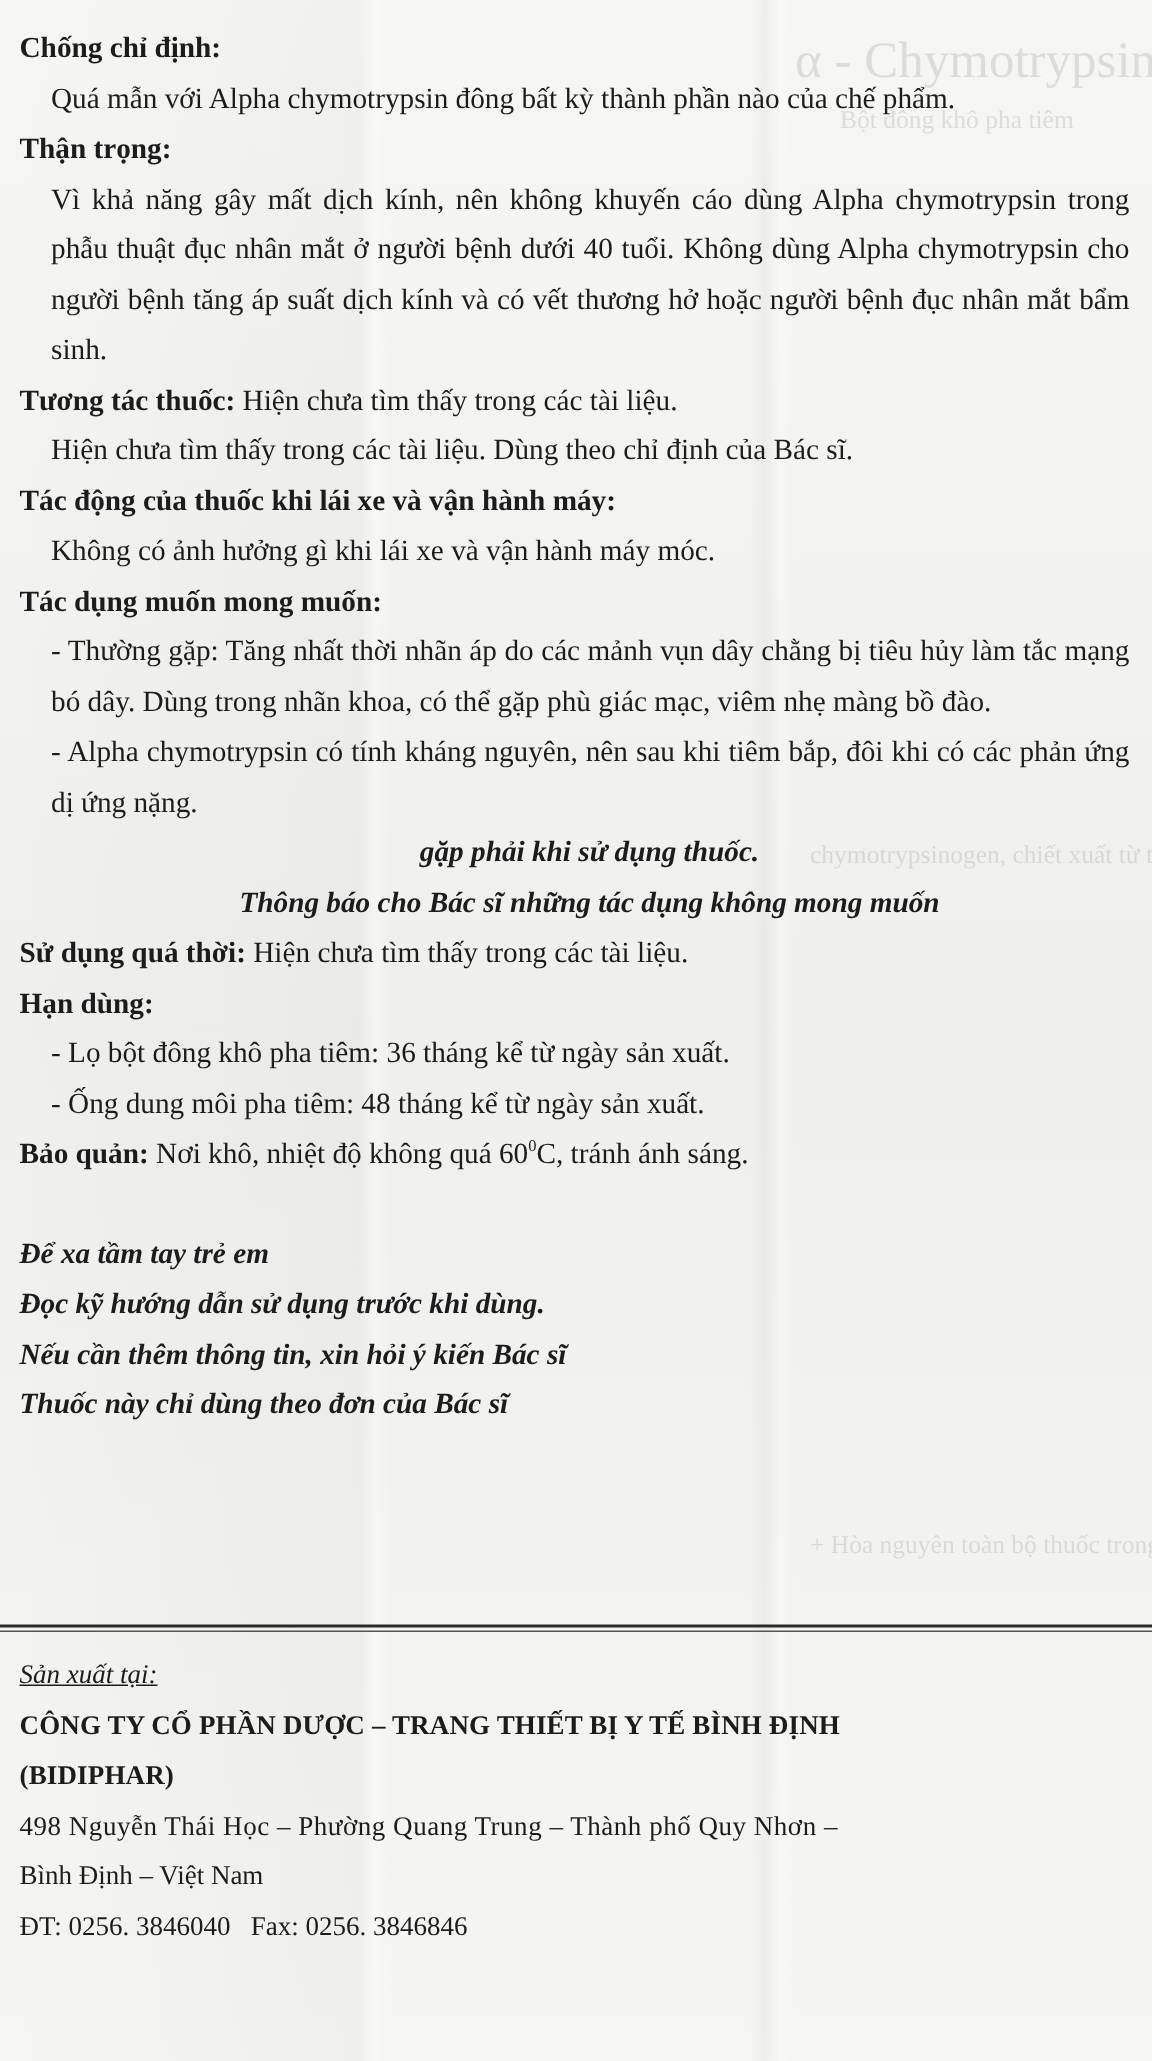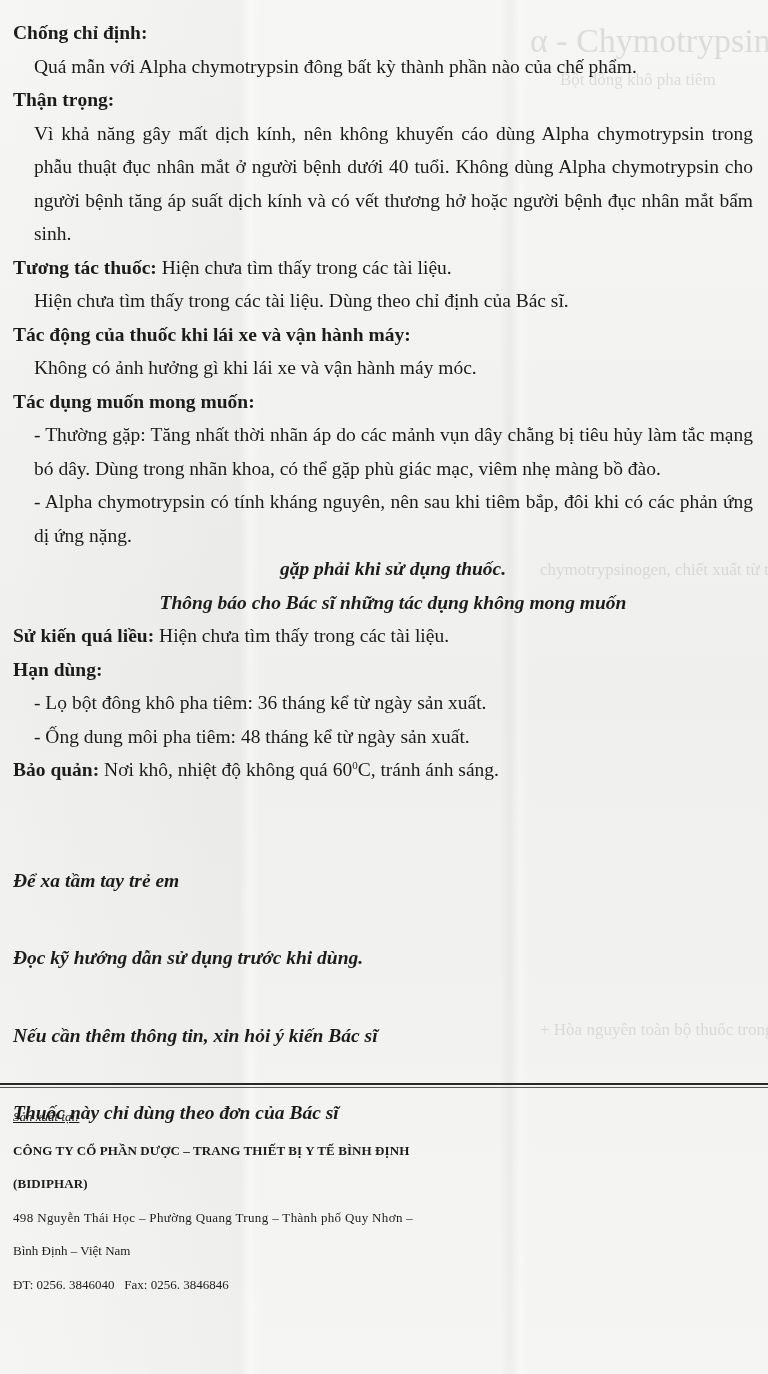--- a/index.html
+++ b/index.html
@@ -27,32 +27,32 @@
   .h { font-weight: bold; display: block; }
   .inline-h { font-weight: bold; }
   .p { display: block; }
   .ind { padding-left: 21px; }
   .just { text-align: justify; text-align-last: left; }
   .warn {
     font-weight: bold; font-style: italic; text-align: center;
     display: block; padding-left: 20px;
   }
   .gap { height: 33px; }
-  .bi { font-weight: bold; font-style: italic; display: block; margin-top: 44px; }
+  .bi { font-weight: bold; font-style: italic; display: block; }
   .rule {
     position: absolute; left: 0; right: 0; top: 1083px;
     border-top: 2px solid #2a2a2a; height: 0;
   }
   .rule2 {
     position: absolute; left: 0; right: 0; top: 1087px;
     border-top: 1px solid #555;
   }
   .footer {
     position: absolute; left: 13px; top: 1100px; width: 745px;
-    font-size: 13px; line-height: 33.5px;
+    font-size: 18px; line-height: 33.5px;
   }
   .made { font-style: italic; text-decoration: underline; display: block; }
   .company { font-weight: bold; display: block; letter-spacing: 0.1px; }
   sup { font-size: 11px; line-height: 0; }
 </style>
 </head>
 <body>
 
 <div class="paper"></div>
 
@@ -75,21 +75,21 @@
   <span class="h">Tác động của thuốc khi lái xe và vận hành máy:</span>
   <span class="p ind">Không có ảnh hưởng gì khi lái xe và vận hành máy móc.</span>
 
   <span class="h">Tác dụng muốn mong muốn:</span>
   <span class="p ind just">- Thường gặp: Tăng nhất thời nhãn áp do các mảnh vụn dây chằng bị tiêu hủy làm tắc mạng bó dây. Dùng trong nhãn khoa, có thể gặp phù giác mạc, viêm nhẹ màng bồ đào.</span>
   <span class="p ind just">- Alpha chymotrypsin có tính kháng nguyên, nên sau khi tiêm bắp, đôi khi có các phản ứng dị ứng nặng.</span>
 
   <span class="warn">gặp phải khi sử dụng thuốc.</span>
   <span class="warn">Thông báo cho Bác sĩ những tác dụng không mong muốn</span>
 
-  <span class="p"><span class="inline-h">Sử kiến quá liều:</span><span> Hiện chưa tìm thấy trong các tài liệu.</span></span>
+  <span class="p"><span class="inline-h">Sử dụng quá thời:</span><span> Hiện chưa tìm thấy trong các tài liệu.</span></span>
 
   <span class="h">Hạn dùng:</span>
   <span class="p ind">- Lọ bột đông khô pha tiêm: 36 tháng kể từ ngày sản xuất.</span>
   <span class="p ind">- Ống dung môi pha tiêm: 48 tháng kể từ ngày sản xuất.</span>
 
   <span class="p"><span class="inline-h">Bảo quản:</span><span> Nơi khô, nhiệt độ không quá 60</span><sup>0</sup><span>C, tránh ánh sáng.</span></span>
 
   <div class="gap"></div>
 
   <span class="bi">Để xa tầm tay trẻ em</span>

